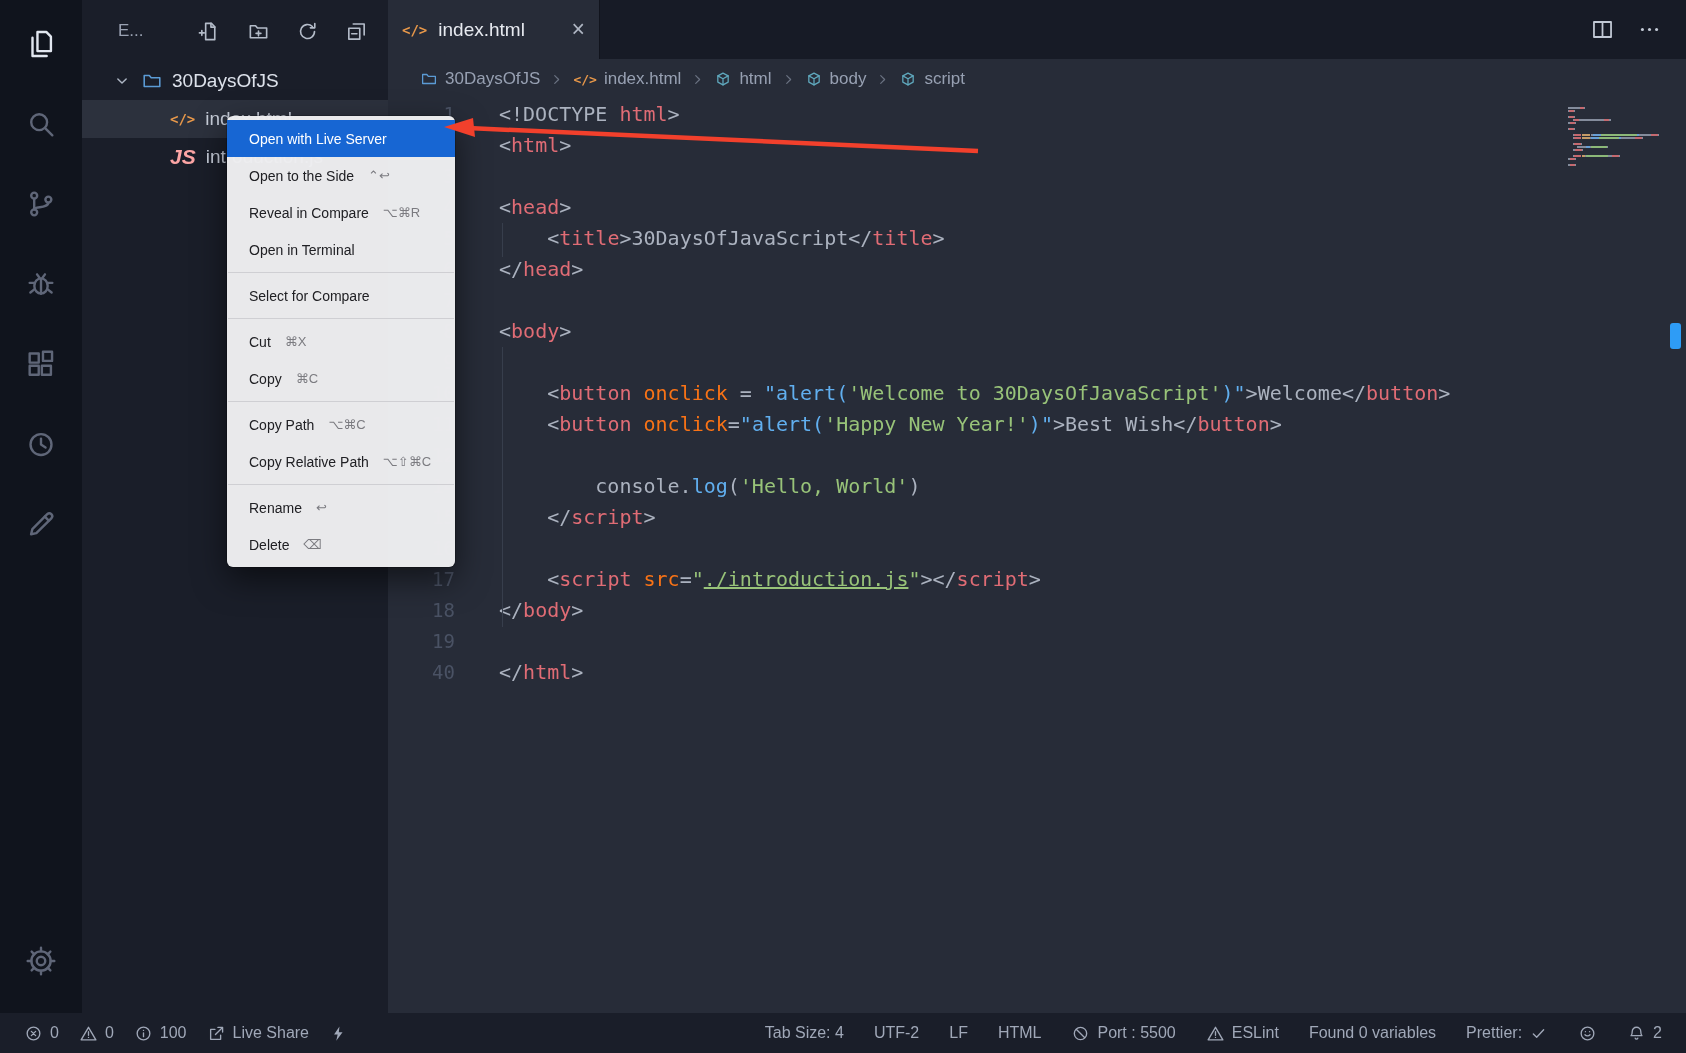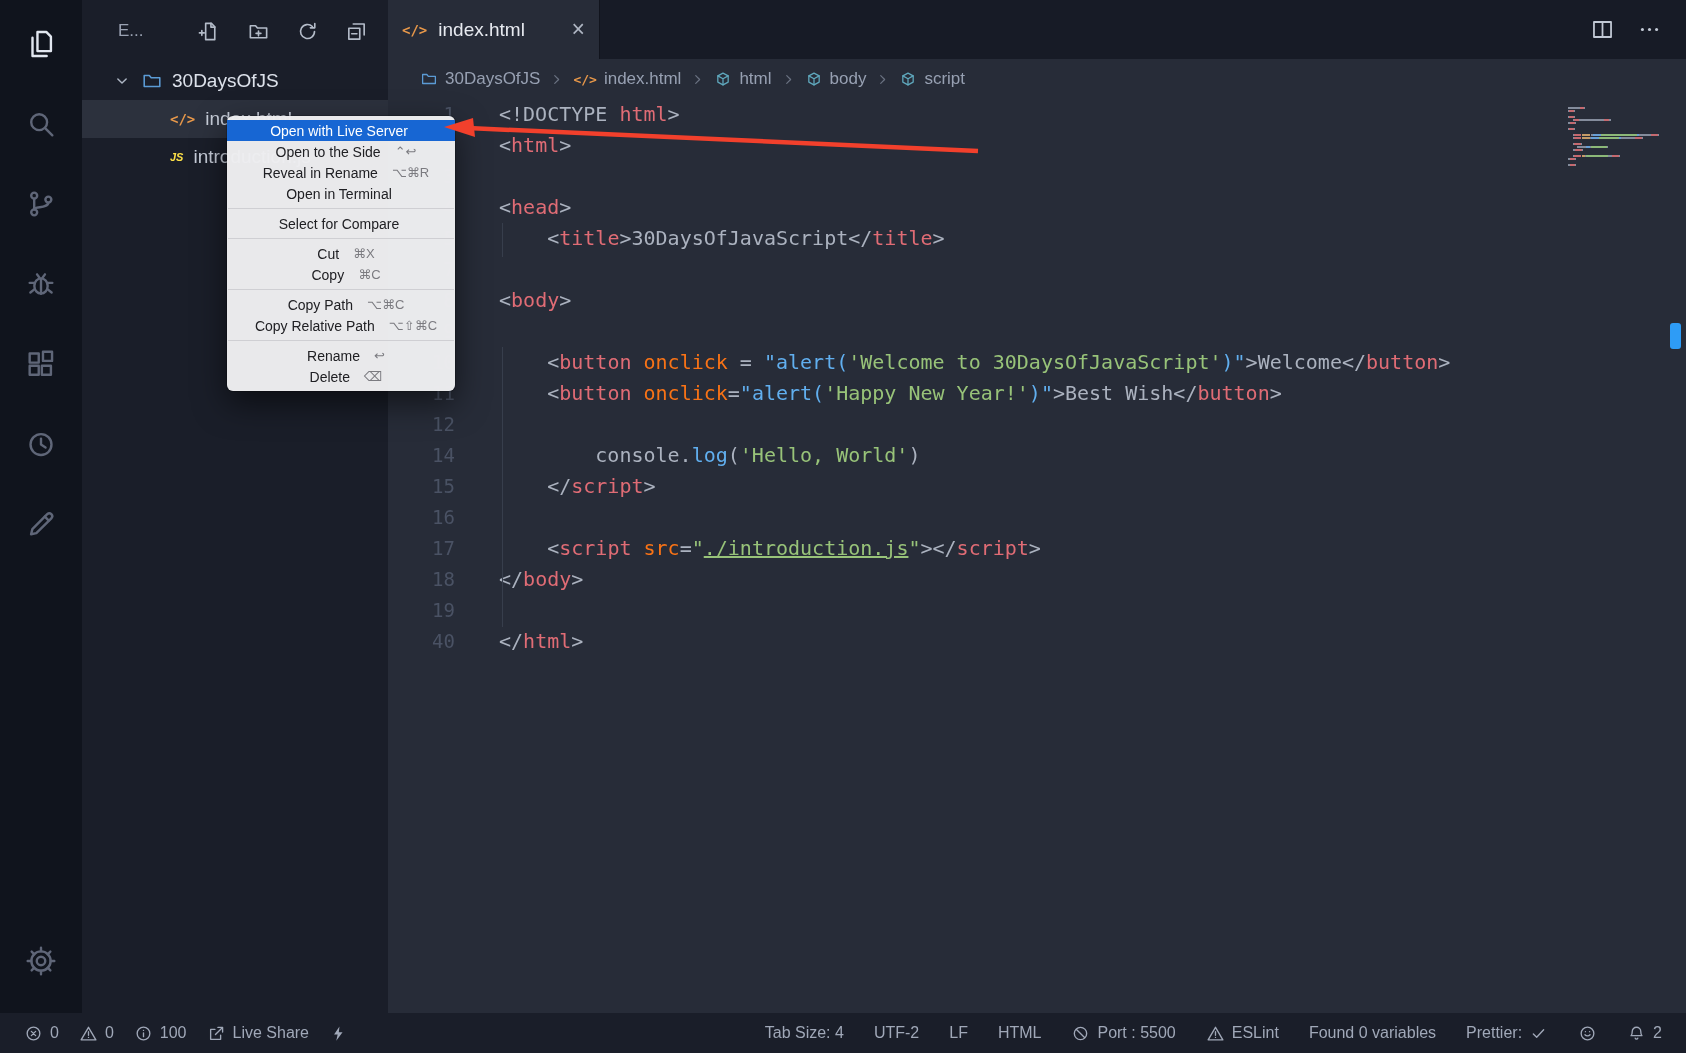--- a/index.html
+++ b/index.html
@@ -20,21 +20,21 @@
 .sb-title{color:#9aa2b2;font-size:17px;flex:1}
 .sb-actions{display:flex;gap:26px}
 .sb-btn{width:23px;height:23px;color:#b4bcc9;cursor:pointer}
 .folder-row{height:38px;display:flex;align-items:center;padding-left:30px;gap:9px;font-size:19px;color:#dde2eb;cursor:pointer}
 .fold-chev{width:20px;height:20px;color:#aeb6c4}
 .fold-ic{width:22px;height:22px;color:#5b9bd5}
 .file-row{height:38px;display:flex;align-items:center;padding-left:88px;gap:10px;font-size:19px;color:#c6ccd8;cursor:pointer}
 .file-row.sel{background:#2c313d}
 .fic-html{color:#e8984a;font-family:"DejaVu Sans Mono","Liberation Mono",monospace;font-weight:bold;font-size:14px}
 .fic-html.sm{font-size:13px}
-.fic-js{color:#fde047;font-weight:bold;font-size:11px;font-style:italic}
+.fic-js{color:#fca5a5;font-weight:bold;font-size:21px;font-style:italic}
 
 .main{position:absolute;left:388px;top:0;right:0;bottom:40px;display:flex;flex-direction:column}
 .tab-bar{height:59px;background:#171b26;display:flex;align-items:stretch}
 .tab{width:212px;background:#272c38;display:flex;align-items:center;gap:11px;padding:0 14px;
      font-size:19px;color:#e7eaf0;cursor:pointer;border-right:1px solid #11141d}
 .tab-close{margin-left:auto;font-size:23px;color:#aeb5c2;cursor:pointer;line-height:1}
 .tab-actions{margin-left:auto;display:flex;align-items:center;gap:22px;padding-right:24px;color:#c2c9d5}
 .tab-actions .ic{width:25px;height:25px;cursor:pointer}
 .breadcrumbs{height:40px;display:flex;align-items:center;padding-left:32px;font-size:17px;color:#97a0b2;gap:5px;background:#272c38}
 .bc-item{display:flex;align-items:center;gap:7px;cursor:pointer;white-space:nowrap}
@@ -62,21 +62,21 @@
   align-items:center;justify-content:space-between;padding:0 24px;font-size:16px;color:#a0a8b8;z-index:6}
 .st-group{display:flex;align-items:center}
 .st-left{gap:20px}
 .st-right{gap:30px}
 .st-item{display:flex;align-items:center;gap:7px;cursor:pointer;white-space:nowrap}
 .st-item .ic{width:19px;height:19px}
 
 .context-menu{position:absolute;left:227px;top:116px;width:228px;background:rgba(238,238,240,0.98);
   border-radius:6px;box-shadow:0 12px 32px rgba(0,0,0,.55),0 0 0 1px rgba(0,0,0,.18);
   padding:4px 0;z-index:40;font-size:14px;color:#202024}
-.menu-item{height:21px;display:flex;align-items:center;justify-content:center;padding:0 12px 0 22px;cursor:pointer}
+.menu-item{height:37px;display:flex;align-items:center;justify-content:flex-start;padding:0 12px 0 22px;cursor:pointer}
 .menu-item.hi{background:#1766d3;color:#fff}
 .mkey{color:#7b7b80;font-size:13px;margin-left:14px}
 .menu-item.hi .mkey{color:#fff}
 .menu-sep{height:1px;background:#cfcfd3;margin:4px 1px}
 
 .annotation{position:absolute;left:976px;top:97px;width:328px;z-index:45;border:3px solid #f2402c;
   padding:5px 4px;text-align:center;font-size:20px;line-height:28px;color:#f2402c;background:transparent}
 .arrow-svg{position:absolute;inset:0;width:100%;height:100%;pointer-events:none;z-index:60}
 </style>
 </head>
@@ -301,20 +301,21 @@
           <span>script</span>
         </span>
       </div>
     <div class="code-area">
       <div>
           <div class="code-row"><span class="ln">1</span><span class="code-text"><span class="tk p">&lt;!DOCTYPE </span><span class="tk tag">html</span><span class="tk p">&gt;</span></span></div>
           <div class="code-row"><span class="ln">2</span><span class="code-text"><span class="tk p">&lt;</span><span class="tk tag">html</span><span class="tk p">&gt;</span></span></div>
           <div class="code-row"><span class="ln">3</span><span class="code-text"></span></div>
           <div class="code-row"><span class="ln">4</span><span class="code-text"><span class="tk p">&lt;</span><span class="tk tag">head</span><span class="tk p">&gt;</span></span></div>
           <div class="code-row"><span class="ln">5</span><span class="code-text"><span class="tk p">    &lt;</span><span class="tk tag">title</span><span class="tk p">&gt;30DaysOfJavaScript&lt;/</span><span class="tk tag">title</span><span class="tk p">&gt;</span></span></div>
+          <div class="code-row"><span class="ln">6</span><span class="code-text"><span class="tk p">&lt;/</span><span class="tk tag">head</span><span class="tk p">&gt;</span></span></div>
           <div class="code-row"><span class="ln">7</span><span class="code-text"></span></div>
           <div class="code-row"><span class="ln">8</span><span class="code-text"><span class="tk p">&lt;</span><span class="tk tag">body</span><span class="tk p">&gt;</span></span></div>
           <div class="code-row"><span class="ln">9</span><span class="code-text"></span></div>
           <div class="code-row"><span class="ln">10</span><span class="code-text"><span class="tk p">    &lt;</span><span class="tk tag">button</span><span class="tk p"> </span><span class="tk attr">onclick</span><span class="tk p"> = </span><span class="tk fn">"alert(</span><span class="tk str">'Welcome to 30DaysOfJavaScript'</span><span class="tk fn">)"</span><span class="tk p">&gt;Welcome&lt;/</span><span class="tk tag">button</span><span class="tk p">&gt;</span></span></div>
           <div class="code-row"><span class="ln">11</span><span class="code-text"><span class="tk p">    &lt;</span><span class="tk tag">button</span><span class="tk p"> </span><span class="tk attr">onclick</span><span class="tk p">=</span><span class="tk fn">"alert(</span><span class="tk str">'Happy New Year!'</span><span class="tk fn">)"</span><span class="tk p">&gt;Best Wish&lt;/</span><span class="tk tag">button</span><span class="tk p">&gt;</span></span></div>
           <div class="code-row"><span class="ln">12</span><span class="code-text"></span></div>
           <div class="code-row"><span class="ln">14</span><span class="code-text"><span class="tk p">        console.</span><span class="tk fn">log</span><span class="tk p">(</span><span class="tk str">'Hello, World'</span><span class="tk p">)</span></span></div>
           <div class="code-row"><span class="ln">15</span><span class="code-text"><span class="tk p">    &lt;/</span><span class="tk tag">script</span><span class="tk p">&gt;</span></span></div>
           <div class="code-row"><span class="ln">16</span><span class="code-text"></span></div>
           <div class="code-row"><span class="ln">17</span><span class="code-text"><span class="tk p">    &lt;</span><span class="tk tag">script</span><span class="tk p"> </span><span class="tk attr">src</span><span class="tk p">=</span><span class="tk str">"</span><span class="tk link">./introduction.js</span><span class="tk str">"</span><span class="tk p">&gt;&lt;/</span><span class="tk tag">script</span><span class="tk p">&gt;</span></span></div>
@@ -462,21 +463,21 @@
   <div class="context-menu">
       <div class="menu-item hi">
         <span class="mlabel">Open with Live Server</span>
         <span class="mkey"></span>
       </div>
       <div class="menu-item">
         <span class="mlabel">Open to the Side</span>
         <span class="mkey">⌃↩</span>
       </div>
       <div class="menu-item">
-        <span class="mlabel">Reveal in Rename</span>
+        <span class="mlabel">Reveal in Compare</span>
         <span class="mkey">⌥⌘R</span>
       </div>
       <div class="menu-item">
         <span class="mlabel">Open in Terminal</span>
         <span class="mkey"></span>
       </div>
       <div class="menu-sep"></div>
       <div class="menu-item">
         <span class="mlabel">Select for Compare</span>
         <span class="mkey"></span>

